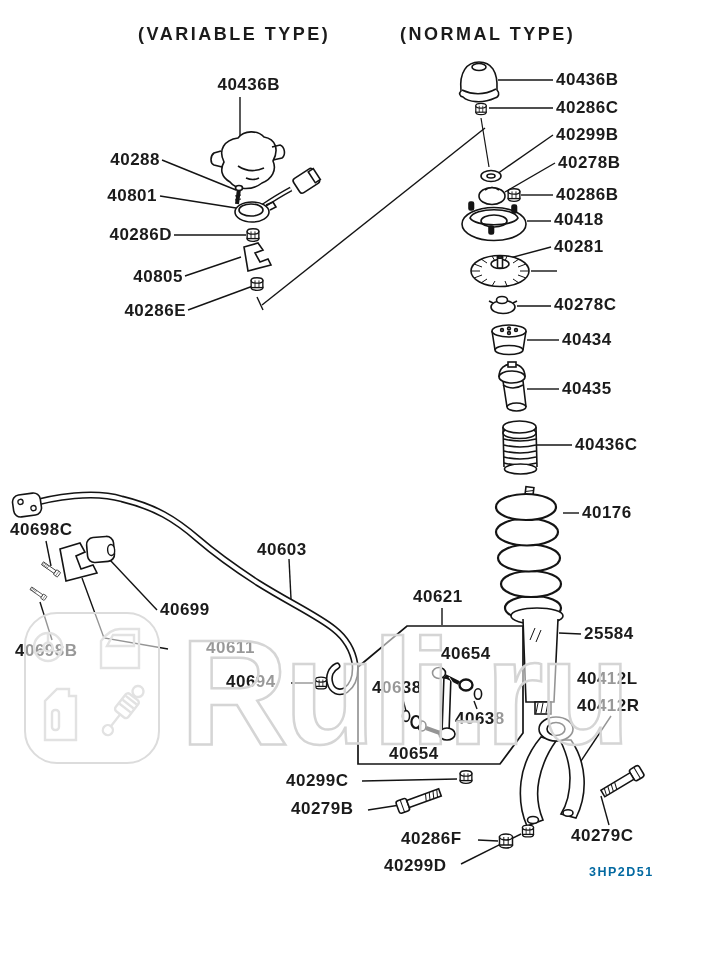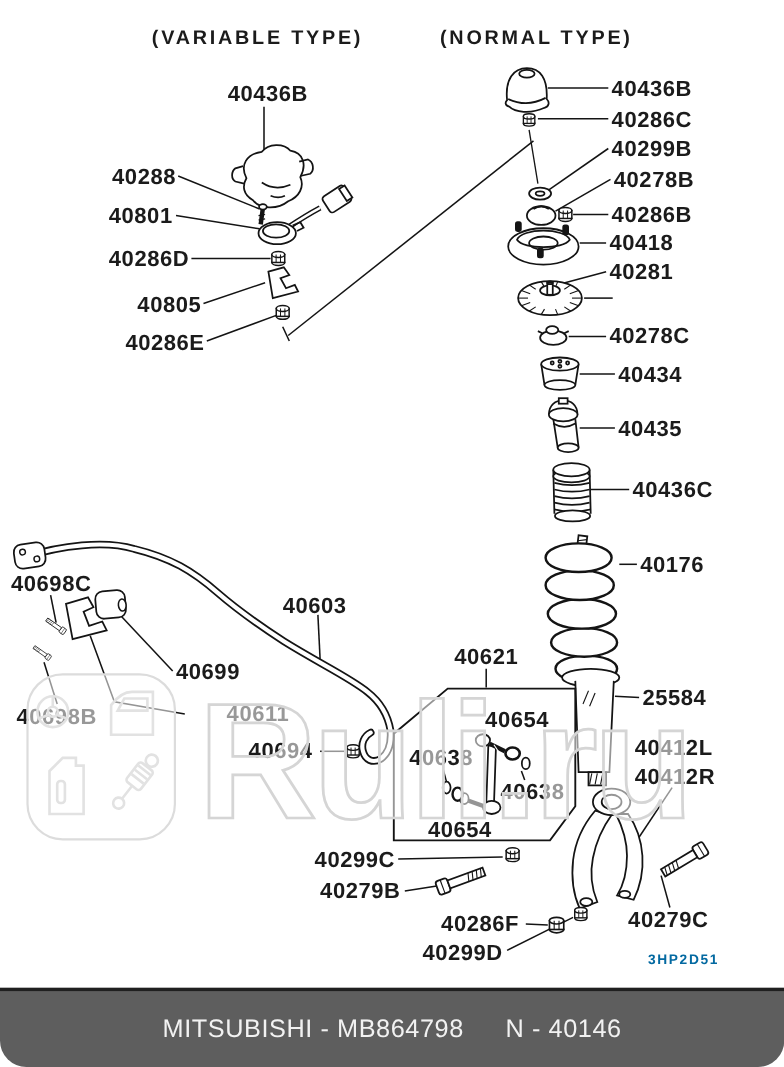--- a/index.html
+++ b/index.html
@@ -1,26 +1,26 @@
 <!DOCTYPE html>
 <html><head>
 <meta charset="utf-8">
 <style>
   html,body{margin:0;padding:0;background:#ffffff;}
   #stage{
     position:relative;width:713px;height:970px;overflow:hidden;
-    background:#ffffff;font-family:"Liberation Sans",sans-serif;border-radius:24px;
+    background:#ffffff;font-family:"Liberation Sans",sans-serif;
   }
   .layer{position:absolute;left:0;top:0;width:713px;height:970px;}
   .hdr{
     position:absolute;font-weight:bold;font-size:18px;letter-spacing:2.5px;
     color:#1b1b1b;white-space:nowrap;
   }
   .lbl{
-    position:absolute;font-weight:bold;font-size:20px;letter-spacing:.5px;
+    position:absolute;font-weight:bold;font-size:17px;letter-spacing:.5px;
     color:#1b1b1b;white-space:nowrap;line-height:1;cursor:default;
   }
   .lbl-hl{
     position:absolute;left:557px;top:257px;width:88px;height:32px;
     display:flex;align-items:center;justify-content:center;
   }
   .code{
     position:absolute;font-weight:bold;font-size:12.5px;letter-spacing:1.5px;
     color:#0369a1;white-space:nowrap;
   }
@@ -339,18 +339,14 @@
           <rect x="114" y="693" width="16" height="22" rx="3"></rect>
           <path d="M115,697 h14 M115,702 h14 M115,707 h14"></path>
           <line x1="122" y1="715" x2="122" y2="730"></line>
           <circle cx="122" cy="735" r="5"></circle>
         </g>
       </g>
     </g>
     <text x="180" y="744" font-family="Liberation Sans, sans-serif" font-weight="bold" font-size="150" fill="rgba(255,255,255,0.55)" stroke="#d5d5d5" stroke-width="2.5" letter-spacing="-4">Ruli.ru</text>
   </svg>
 
-  <div id="footer">
-    <span>MITSUBISHI - MB864798</span>
-    <span>N - 40146</span>
-  </div>
 
 </div>
 
 </body></html>

